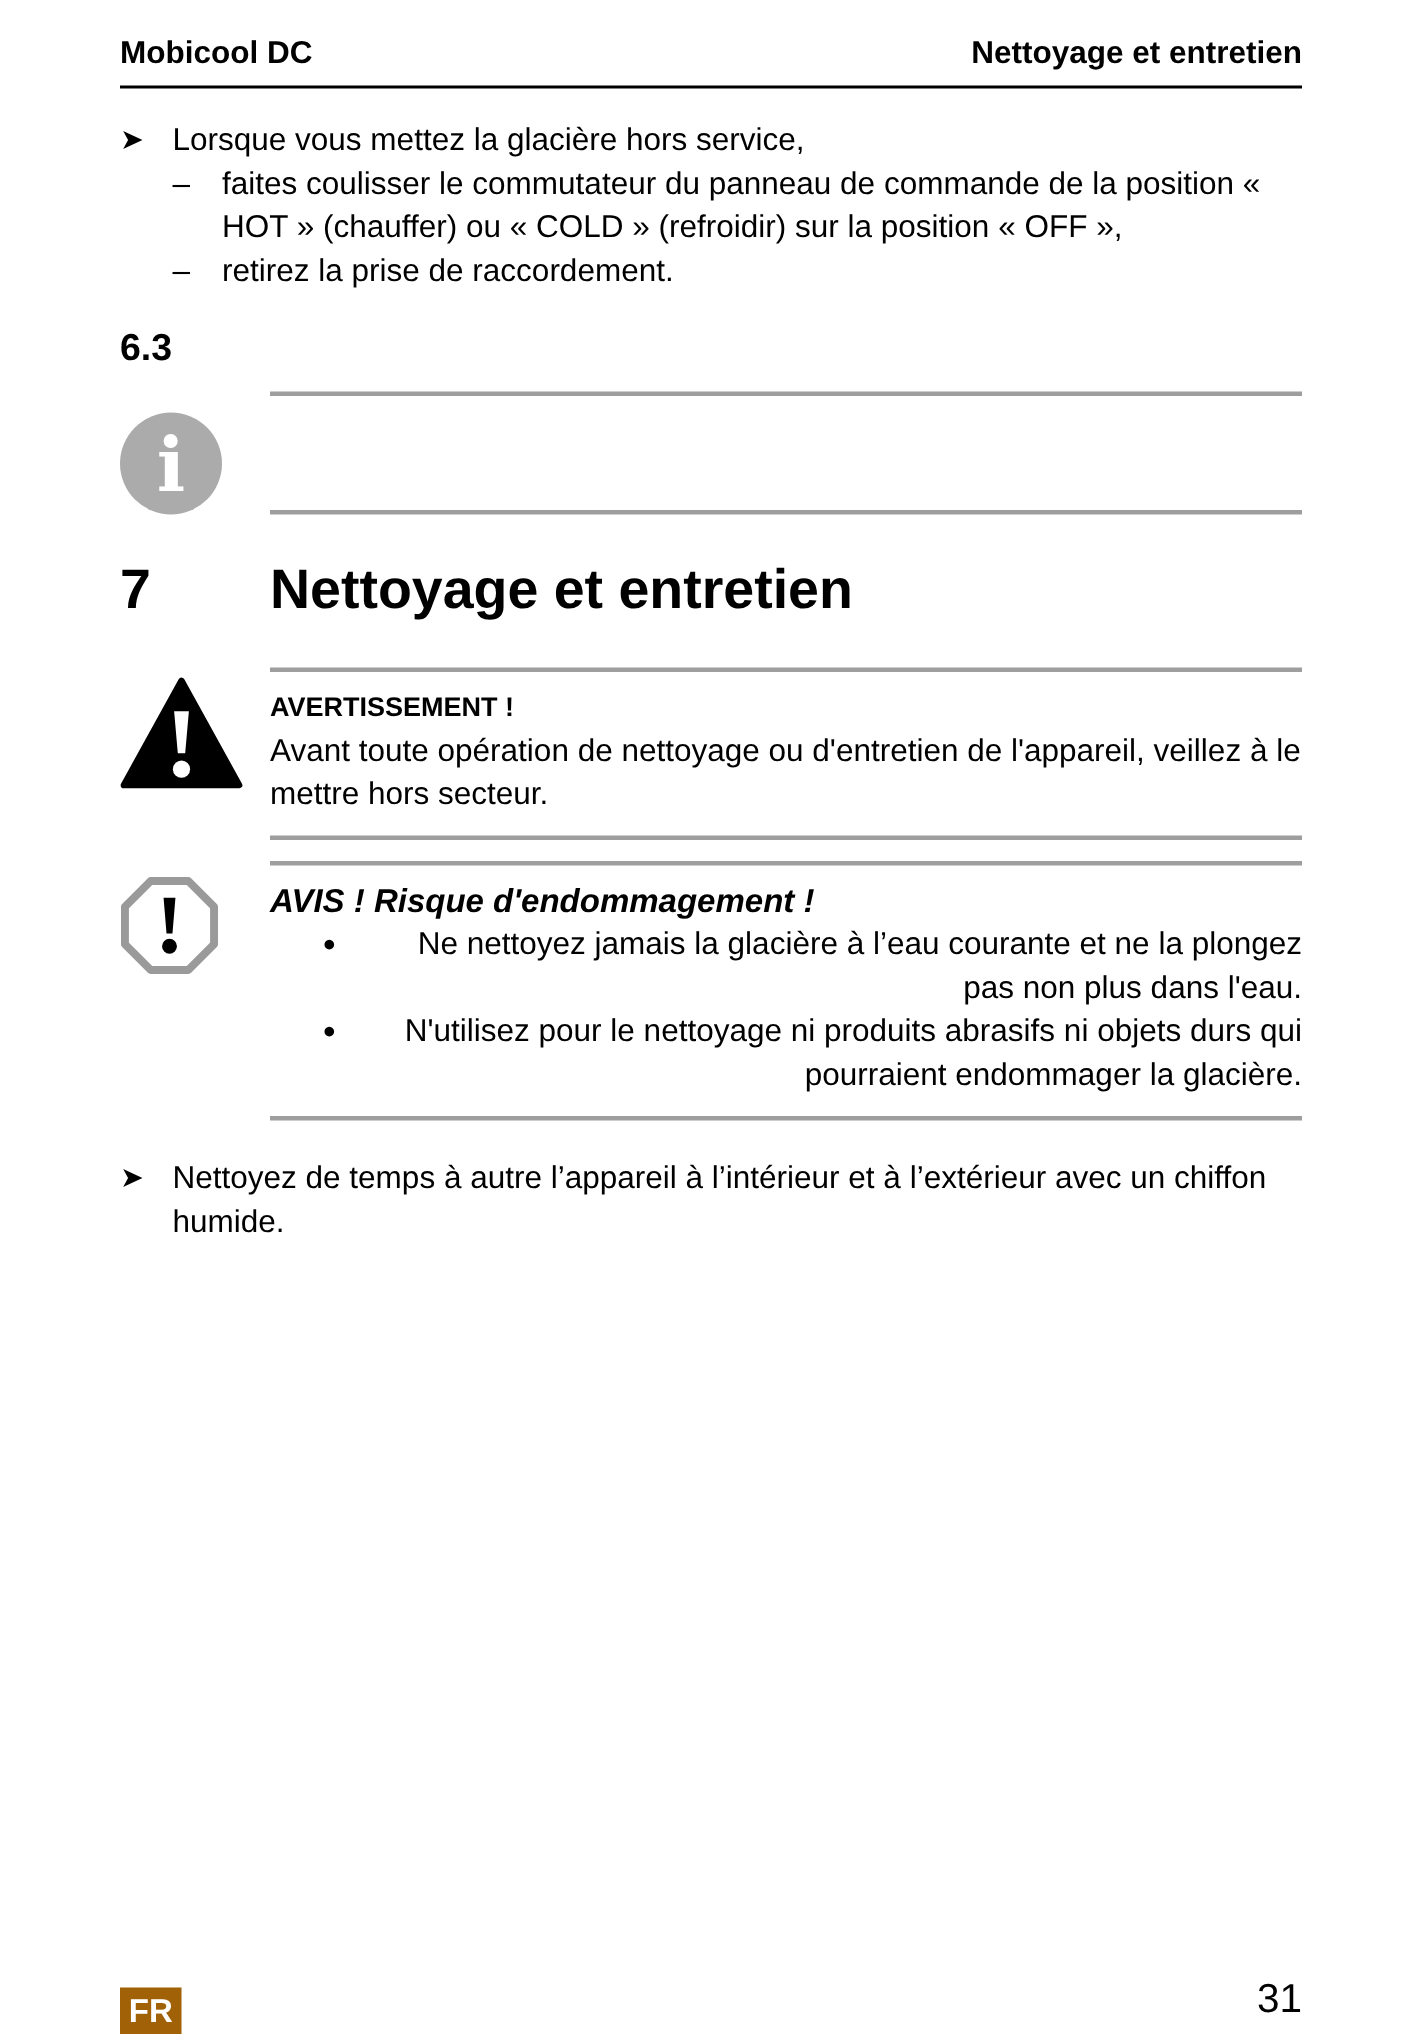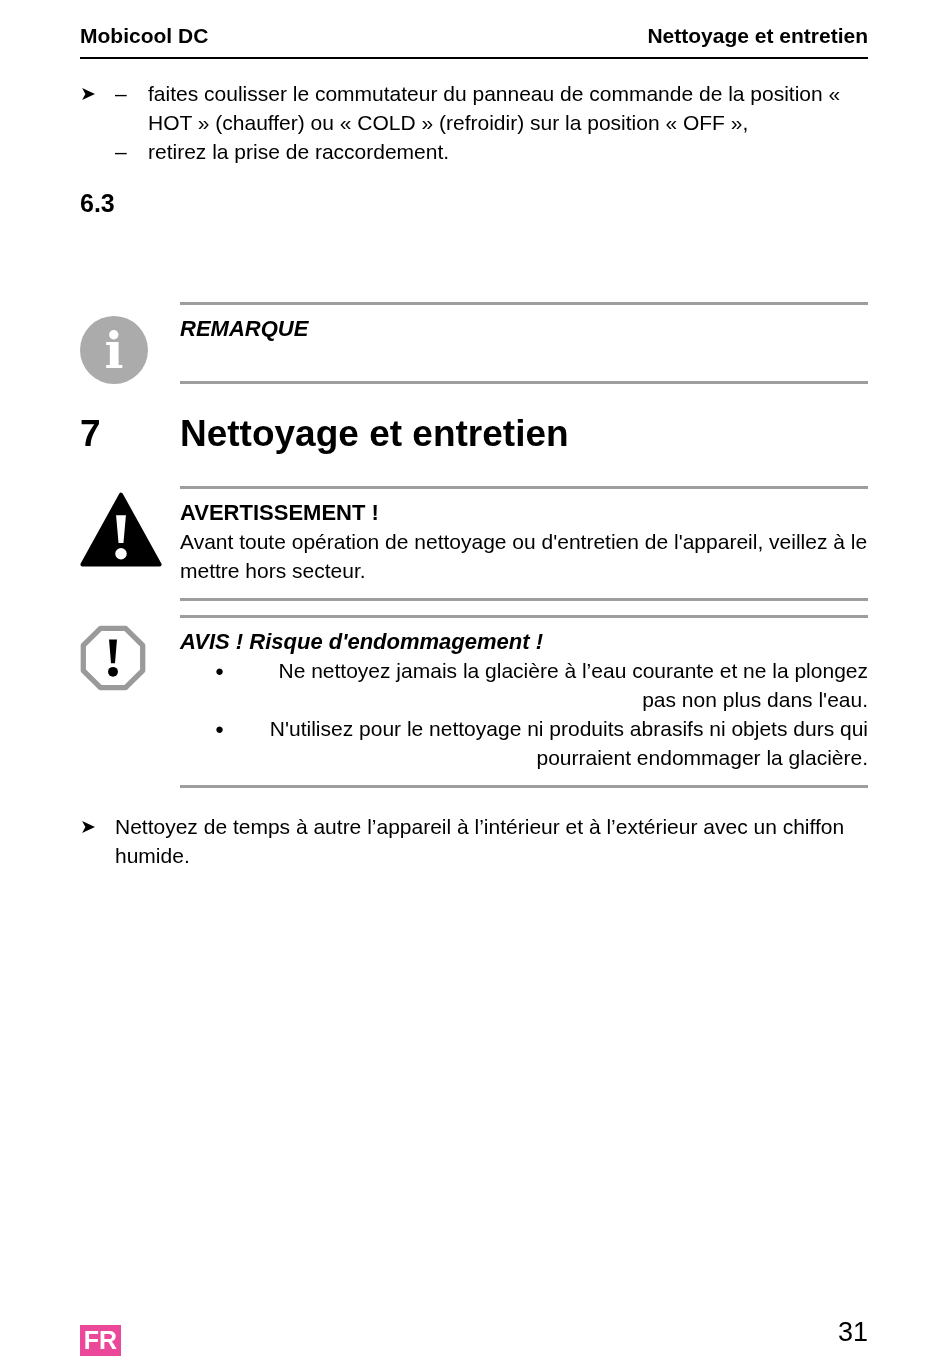--- a/index.html
+++ b/index.html
@@ -49,21 +49,21 @@
   .dash-marker { flex: 0 0 33px; }
   .dash-text { flex: 1; }
 
   
   .section {
     display: flex;
     font-weight: bold;
     margin-top: 22px;
   }
   .section .sec-num { flex: 0 0 100px; }
-  .section-sub { font-size: 25px; line-height: 30px; flex-direction: column; }
+  .section-sub { font-size: 25px; line-height: 30px; }
   .section-main { font-size: 37px; line-height: 44px; margin-top: 28px; }
 
   
   .note {
     display: flex;
     align-items: stretch;
   }
   .note-icon-col {
     flex: 0 0 100px;
     display: flex;
@@ -71,21 +71,21 @@
   }
   .note-content {
     flex: 1;
     border-top: 3px solid #9e9e9e;
     border-bottom: 3px solid #9e9e9e;
     padding: 9px 0 13px 0;
     font-size: 21px;
     line-height: 29px;
   }
   .note-title-italic { font-weight: bold; font-style: italic; font-size: 22px; }
-  .note-title-bold { font-weight: bold; font-size: 22px; }
+  .note-title-bold { font-weight: bold; font-size: 18px; }
 
   .note-remarque { margin-top: 14px; }
   .note-avertissement { margin-top: 30px; }
   .note-avis { margin-top: 14px; }
 
   
   .info-circle {
     margin-top: 14px;
     width: 68px;
     height: 68px;
@@ -104,24 +104,24 @@
 
   .bullet-item { display: flex; margin-left: 35px; }
   .bullet-marker { flex: 0 0 33px; font-size: 15px; line-height: 29px; }
   .bullet-text { flex: 1; text-align: right; }
 
   
   .footer-lang {
     position: absolute;
     left: 80px;
     bottom: 6px;
-    background: #ec4899;
+    background: #a16207;
     color: #fff;
     font-weight: bold;
-    font-size: 25px;
+    font-size: 22px;
     width: 41px;
     height: 31px;
     display: flex;
     align-items: center;
     justify-content: center;
   }
   .footer-page {
     position: absolute;
     right: 82px;
     bottom: 14px;
@@ -134,41 +134,41 @@
 <div class="page">
 
   <div class="doc-header">
     <span>Mobicool DC</span>
     <span>Nettoyage et entretien</span>
   </div>
 
   <div class="arrow-item bodytext">
     <span class="arrow-marker">➤</span>
     <div class="arrow-body">
+      <div>Lorsque vous mettez la glacière hors service,</div>
       <div class="dash-item">
         <span class="dash-marker">–</span>
         <span class="dash-text">faites coulisser le commutateur du panneau de commande de la position « HOT » (chauffer) ou « COLD » (refroidir) sur la position « OFF »,</span>
       </div>
       <div class="dash-item">
         <span class="dash-marker">–</span>
         <span class="dash-text">retirez la prise de raccordement.</span>
       </div>
     </div>
   </div>
 
   <div class="section section-sub">
     <span class="sec-num">6.3</span>
   </div>
 
   <div class="note note-remarque">
     <div class="note-icon-col">
       <div class="info-circle">i</div>
     </div>
     <div class="note-content">
-      <div class="note-title-italic">REMARQUE</div>
     </div>
   </div>
 
   <div class="section section-main">
     <span class="sec-num">7</span>
     <span>Nettoyage et entretien</span>
   </div>
 
   <div class="note note-avertissement">
     <div class="note-icon-col">

